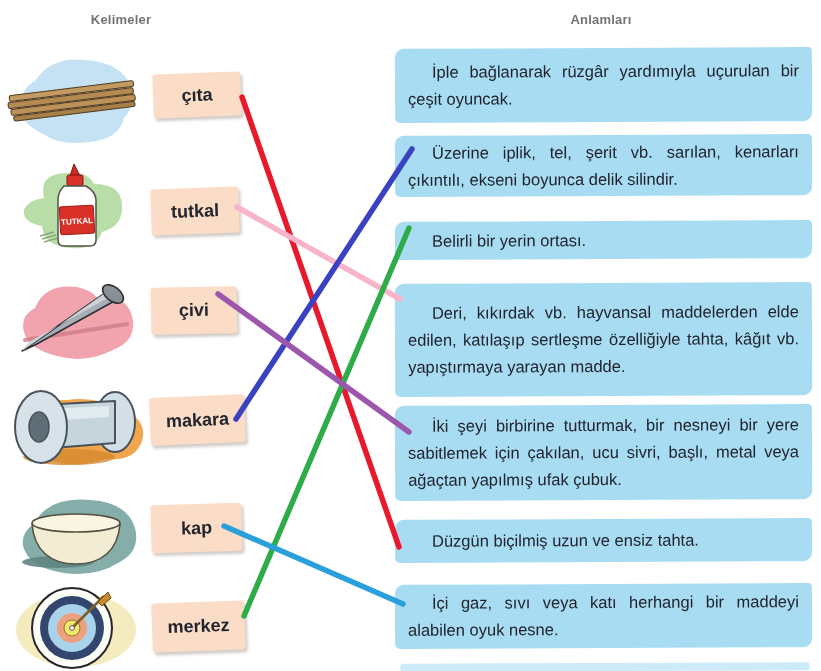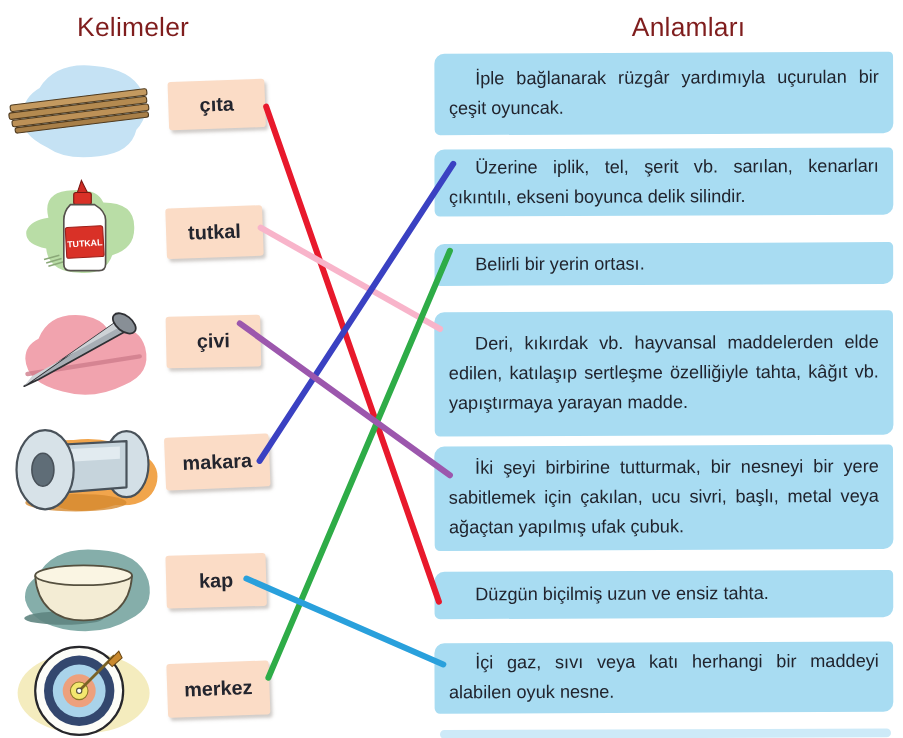--- a/index.html
+++ b/index.html
@@ -2,21 +2,21 @@
 <html><head>
 <meta charset="utf-8">
 <style>
   html,body{margin:0;padding:0;background:#ffffff;}
   .canvas{
     position:relative;width:821px;height:671px;background:#ffffff;overflow:hidden;
     font-family:"Liberation Sans", sans-serif;
   }
   .col-title{
     position:absolute;top:12px;transform:translateX(-50%);
-    font-size:24px;font-weight:normal;color:#7f1d1d;letter-spacing:.2px;
+    font-size:13px;font-weight:bold;color:#737373;letter-spacing:.2px;
   }
   .fig{position:absolute;}
   .word-box{
     position:absolute;display:flex;align-items:center;justify-content:center;
     background:#fbdcc6;border-radius:3px;
     box-shadow:2px 3px 3px rgba(120,110,100,.35);
     font-size:18px;font-weight:bold;color:#23252e;
   }
   .def-box{
     position:absolute;left:395px;width:417px;box-sizing:border-box;
@@ -34,21 +34,21 @@
     position:absolute;background:#cdeaf8;border-radius:4px;transform:rotate(-0.2deg);
   }
   svg.lines{position:absolute;left:0;top:0;pointer-events:none;}
 </style>
 </head>
 <body>
 
 <div class="canvas">
 
   <div class="col-title" style="left:121px">Kelimeler</div>
-  <div class="col-title" style="left:626px">Anlamları</div>
+  <div class="col-title" style="left:601px">Anlamları</div>
 
   <svg class="fig" style="left:6px;top:52px" width="132" height="95" viewBox="0 0 132 95">
     <path d="M30,28 Q45,4 80,8 Q114,11 123,31 Q132,51 118,66 Q113,87 84,90 Q54,94 37,82 Q12,70 14,52 Q16,36 30,28 Z" fill="#c5e2f4"></path>
     <g transform="rotate(-7 66 48)">
       <rect x="4" y="36" width="125" height="6" rx="2" fill="#c49a60" stroke="#4f3a1e" stroke-width="1"></rect>
       <rect x="2" y="43" width="126" height="6" rx="2" fill="#b48a50" stroke="#4f3a1e" stroke-width="1"></rect>
       <rect x="4" y="50" width="125" height="6" rx="2" fill="#bd9157" stroke="#4f3a1e" stroke-width="1"></rect>
       <rect x="6" y="57" width="122" height="5" rx="2" fill="#a87f48" stroke="#4f3a1e" stroke-width="1"></rect>
     </g>
   </svg>

